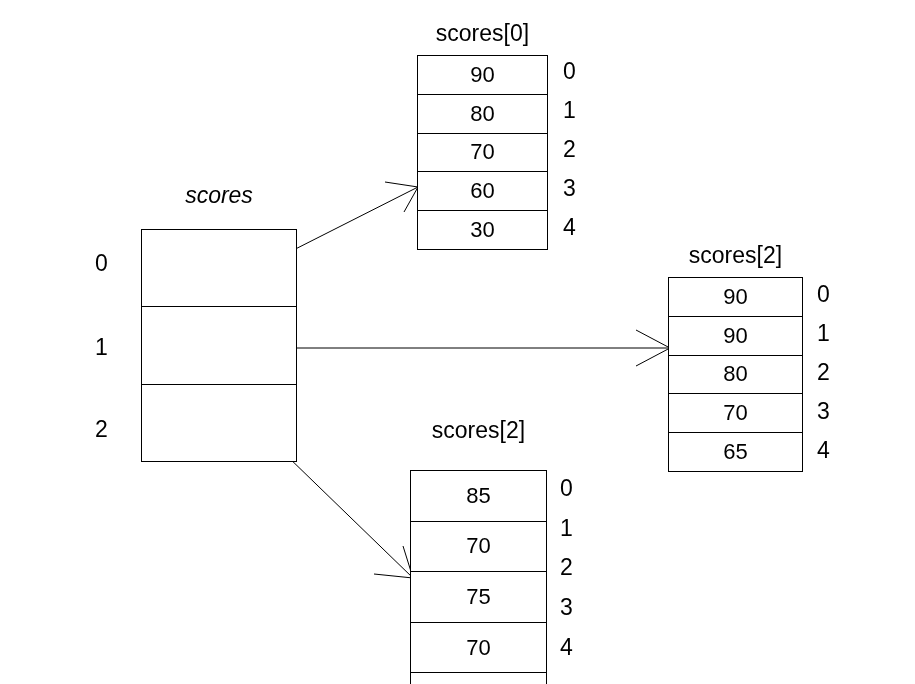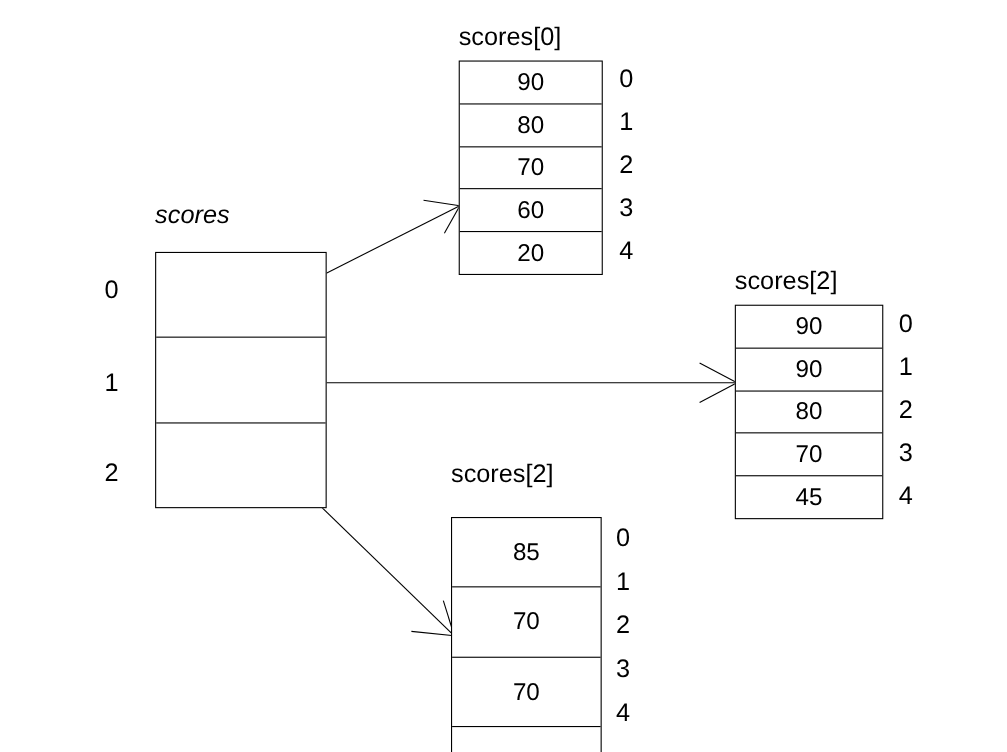--- a/index.html
+++ b/index.html
@@ -44,20 +44,21 @@
   .array-cell:last-child { border-bottom: none; }
   .array-cell.empty { font-size: 0; }
 
   
   .array-title {
     position: absolute;
     font-size: 23px;
     line-height: 1;
     white-space: nowrap;
     color: #000000;
+    text-align: center;
   }
 
   
   .index-label {
     position: absolute;
     font-size: 23px;
     line-height: 1;
     color: #000000;
     white-space: nowrap;
   }
@@ -110,50 +111,51 @@
   <div class="index-label" style="left:95px; top:336px;">1</div>
   <div class="index-label" style="left:95px; top:418px;">2</div>
 
   <div class="array-title" style="left:417px; top:22px; width:131px;">scores[0]</div>
 
   <div class="array-box" style="left:417px; top:55px; width:131px; height:195px;">
     <div class="array-cell">90</div>
     <div class="array-cell">80</div>
     <div class="array-cell">70</div>
     <div class="array-cell">60</div>
-    <div class="array-cell">20</div>
+    <div class="array-cell">30</div>
   </div>
 
   <div class="index-label" style="left:563px; top:60px;">0</div>
   <div class="index-label" style="left:563px; top:99px;">1</div>
   <div class="index-label" style="left:563px; top:138px;">2</div>
   <div class="index-label" style="left:563px; top:177px;">3</div>
   <div class="index-label" style="left:563px; top:216px;">4</div>
 
   <div class="array-title" style="left:668px; top:244px; width:135px;">scores[2]</div>
 
   <div class="array-box" style="left:668px; top:277px; width:135px; height:195px;">
     <div class="array-cell">90</div>
     <div class="array-cell">90</div>
     <div class="array-cell">80</div>
     <div class="array-cell">70</div>
-    <div class="array-cell">45</div>
+    <div class="array-cell">65</div>
   </div>
 
   <div class="index-label" style="left:817px; top:283px;">0</div>
   <div class="index-label" style="left:817px; top:322px;">1</div>
   <div class="index-label" style="left:817px; top:361px;">2</div>
   <div class="index-label" style="left:817px; top:400px;">3</div>
   <div class="index-label" style="left:817px; top:439px;">4</div>
 
   <div class="array-title" style="left:410px; top:419px; width:137px;">scores[2]</div>
 
   <div class="array-box" style="left:410px; top:470px; width:137px; height:254px;">
     <div class="array-cell">85</div>
     <div class="array-cell">70</div>
+    <div class="array-cell">75</div>
     <div class="array-cell">70</div>
     <div class="array-cell">60</div>
   </div>
 
   <div class="index-label" style="left:560px; top:477px;">0</div>
   <div class="index-label" style="left:560px; top:517px;">1</div>
   <div class="index-label" style="left:560px; top:556px;">2</div>
   <div class="index-label" style="left:560px; top:596px;">3</div>
   <div class="index-label" style="left:560px; top:636px;">4</div>
 

